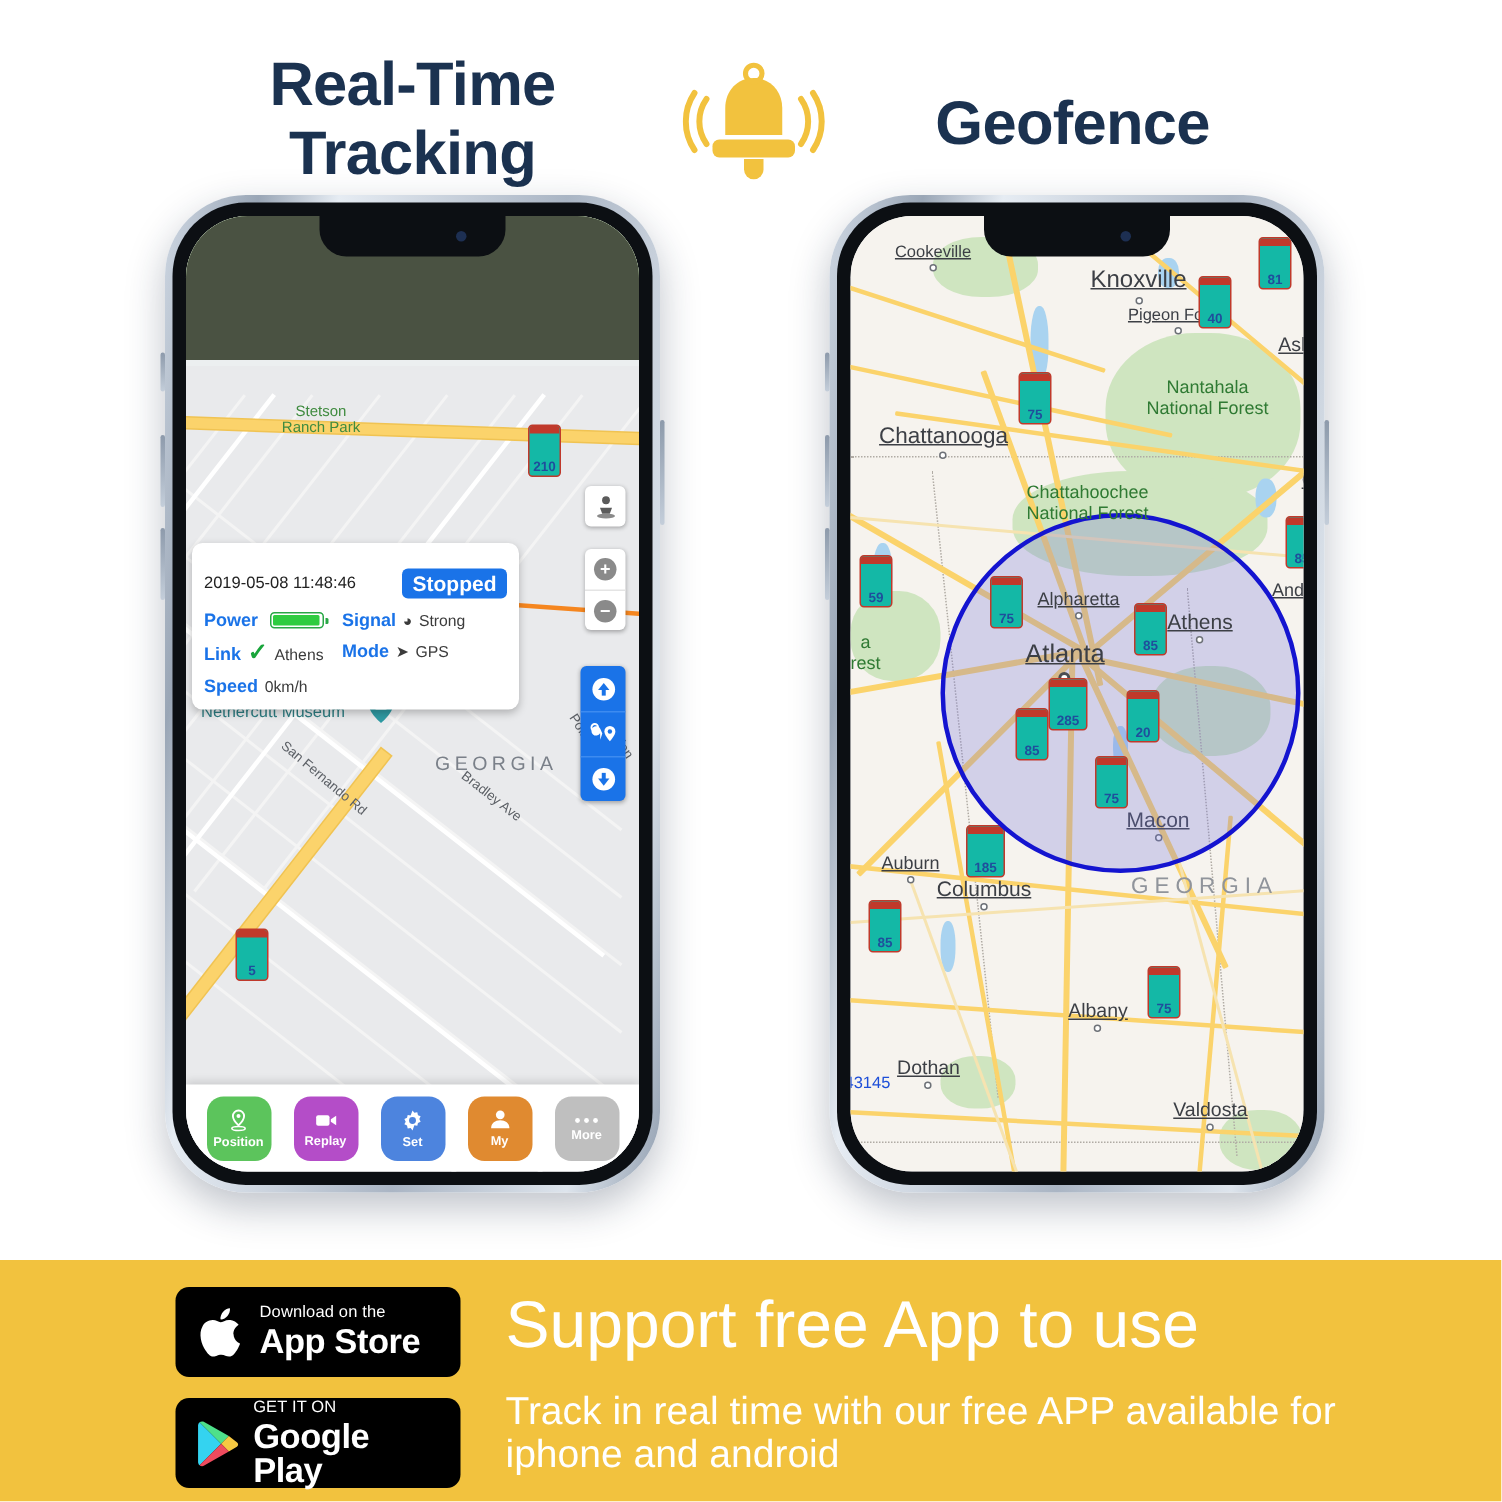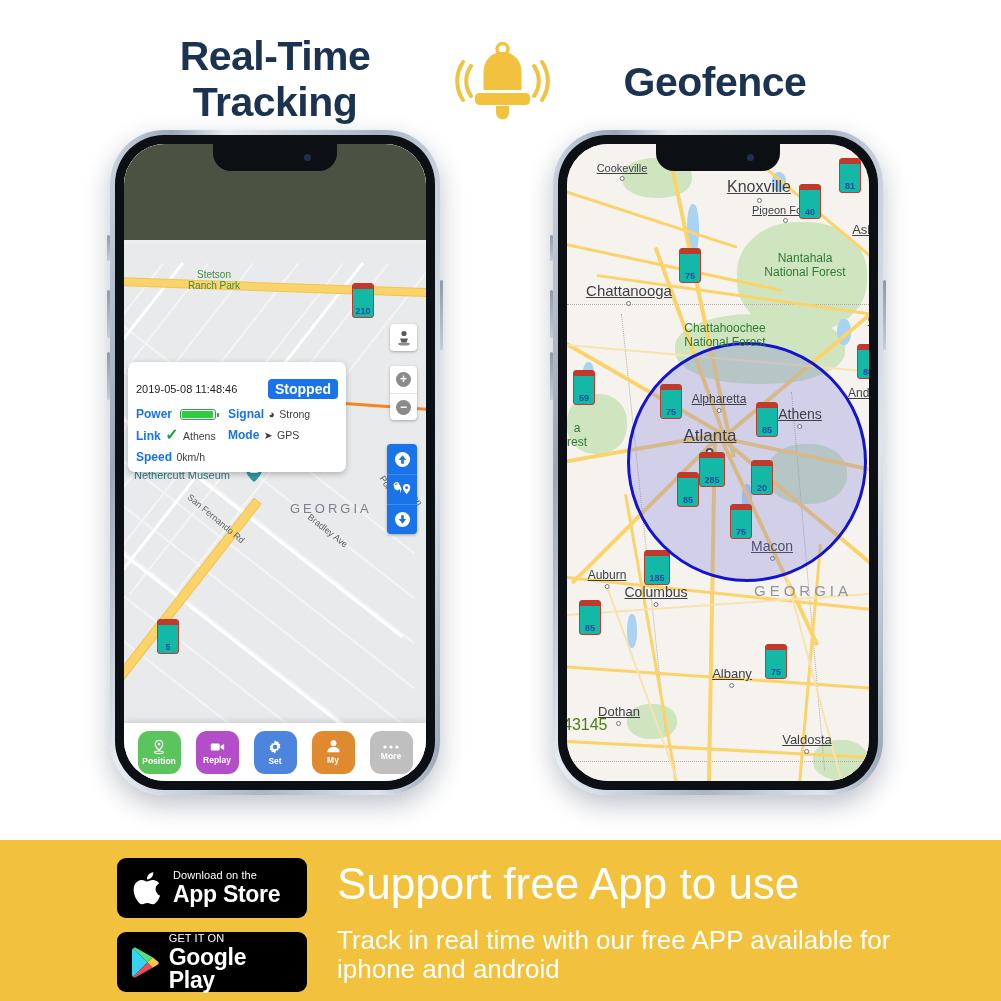--- a/index.html
+++ b/index.html
@@ -233,21 +233,21 @@
     line-height:1.15; white-space:nowrap; transform:translateX(-50%);
   }
   .state {
     position:absolute; color:#90949b; font-size:15px; letter-spacing:4px;
     transform:translateX(-50%);
   }
   .geofence {
     position:absolute; border:3px solid #1414d0; border-radius:50%;
     background:rgba(118,118,220,.28); z-index:12;
   }
-  .zipnum { position:absolute; color:#4d7c0f; font-size:16px; }
+  .zipnum { position:absolute; color:#1d4ed8; font-size:11px; }
 
   
   .footer {
     position:absolute; left:0; bottom:0; width:1001px; height:161px;
     background:#f2c23e;
   }
   .badge-store {
     position:absolute; background:#000; border-radius:9px;
     display:flex; align-items:center; gap:9px; padding:0 14px;
   }

